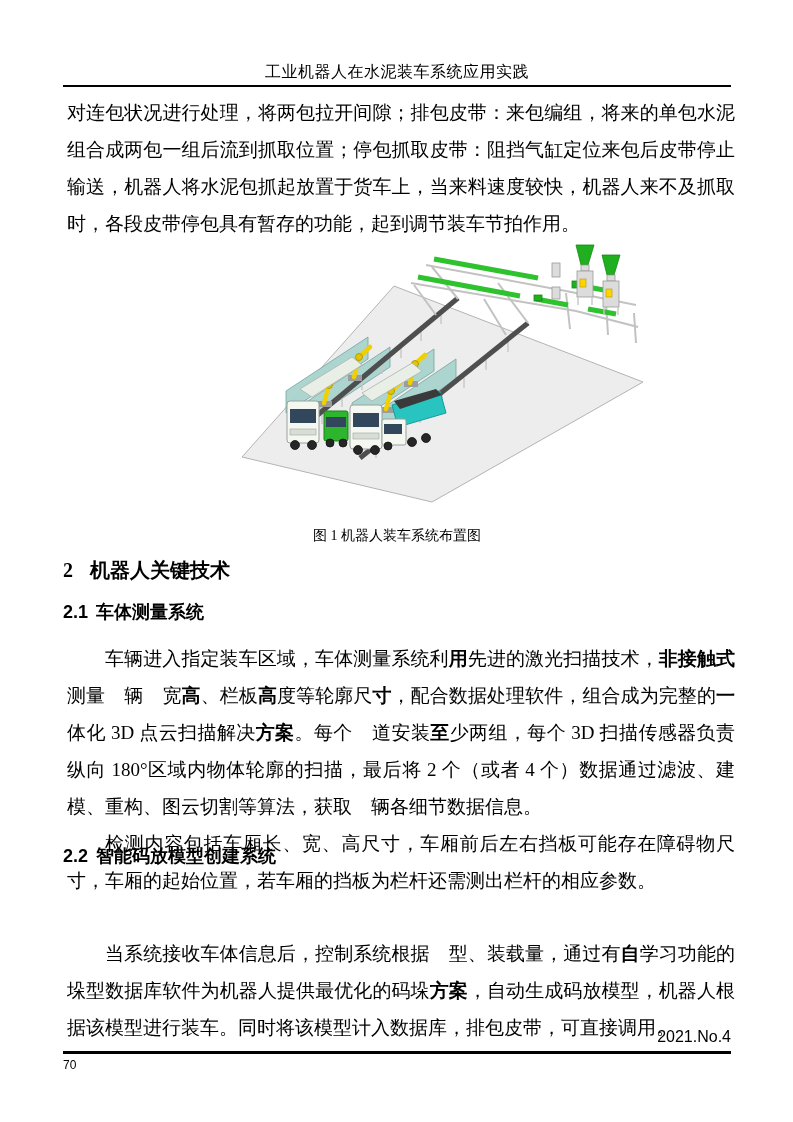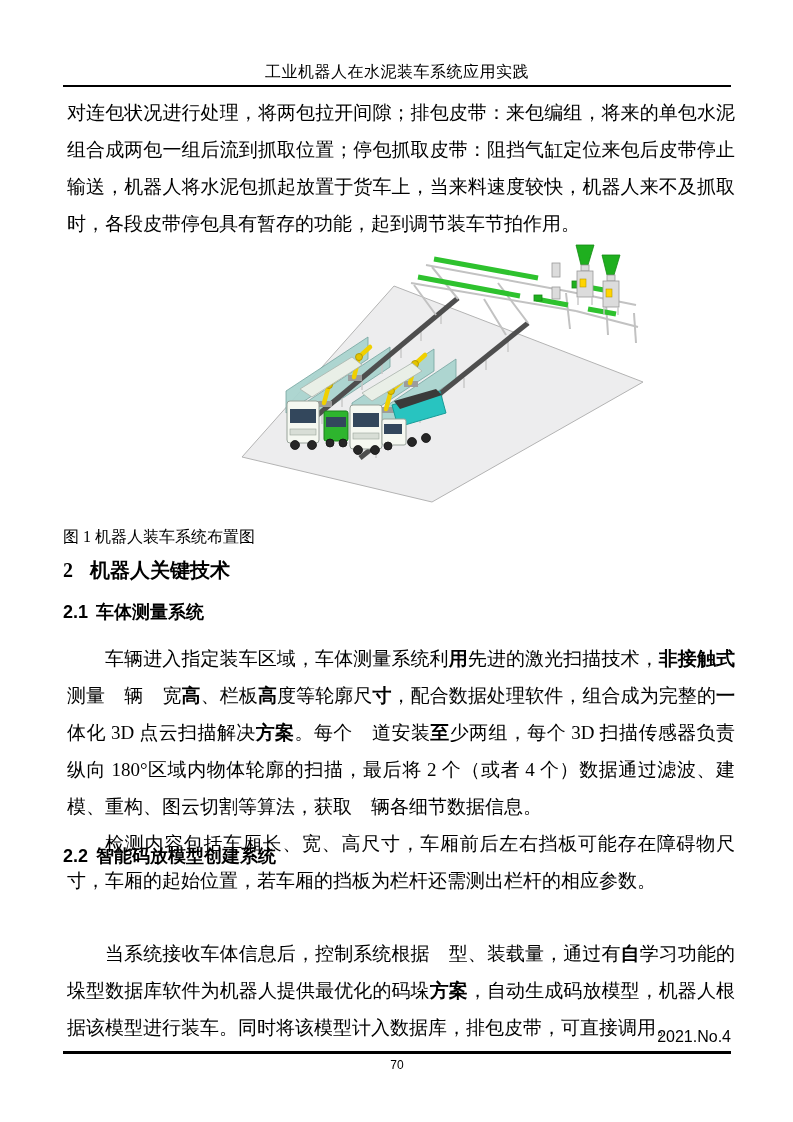--- a/index.html
+++ b/index.html
@@ -25,35 +25,35 @@
   .indent { text-indent:38px;font-family:Liberation Serif, serif; }
   .bseg { font-weight:bold; }
   .p1 { top:90px; }
   .p2 { top:636px; }
   .p3 { top:821px; }
   .p4 { top:931px; }
   
   .figure-wrap { left:236px; top:243px; width:412px; height:272px; }
   .figure-caption {
     left:63px; width:668px; top:527px;
-    font-size:16px;
+    text-align:center; font-size:14px;
   }
   
   .h-sec { left:63px; top:557px; font-size:20px; font-weight:bold; margin:0; }
   .h-sec .h-num { font-family:"Liberation Serif",serif; margin-right:17px; }
   .h-sec .h-title { font-family:Liberation Mono, monospace; }
   .h-sub { left:63px; font-size:18px; font-weight:bold; margin:0; }
   .h-sub .h-num { font-family:Liberation Sans, sans-serif; margin-right:8px; }
   .h-sub .h-title { font-family:Liberation Serif, serif; }
   .h21 { top:600px; }
   .h22 { top:844px; }
   
   .footer-rule { left:63px; width:668px; top:1051px; height:3px; background:#000; }
   .footer-page {
-    left:63px; width:668px; top:1058px; text-align:center;
+    left:63px; width:668px; top:1058px; text-align:left;
     font-size:12px; font-family:"Liberation Sans",sans-serif;
   }
   .footer-issue {
     right:62px; top:1028px; font-size:16px;
     font-family:"Liberation Sans",sans-serif;
   }
   
   .svg-floor { fill:var(--floor-gray,#ededee); stroke:#b3b3b3; stroke-width:1; }
   .svg-belt { stroke:var(--conveyor-gray,#4e4e4e); stroke-width:5; fill:none; }
   .svg-frame { stroke:#c2c2c2; stroke-width:2; fill:none; }

